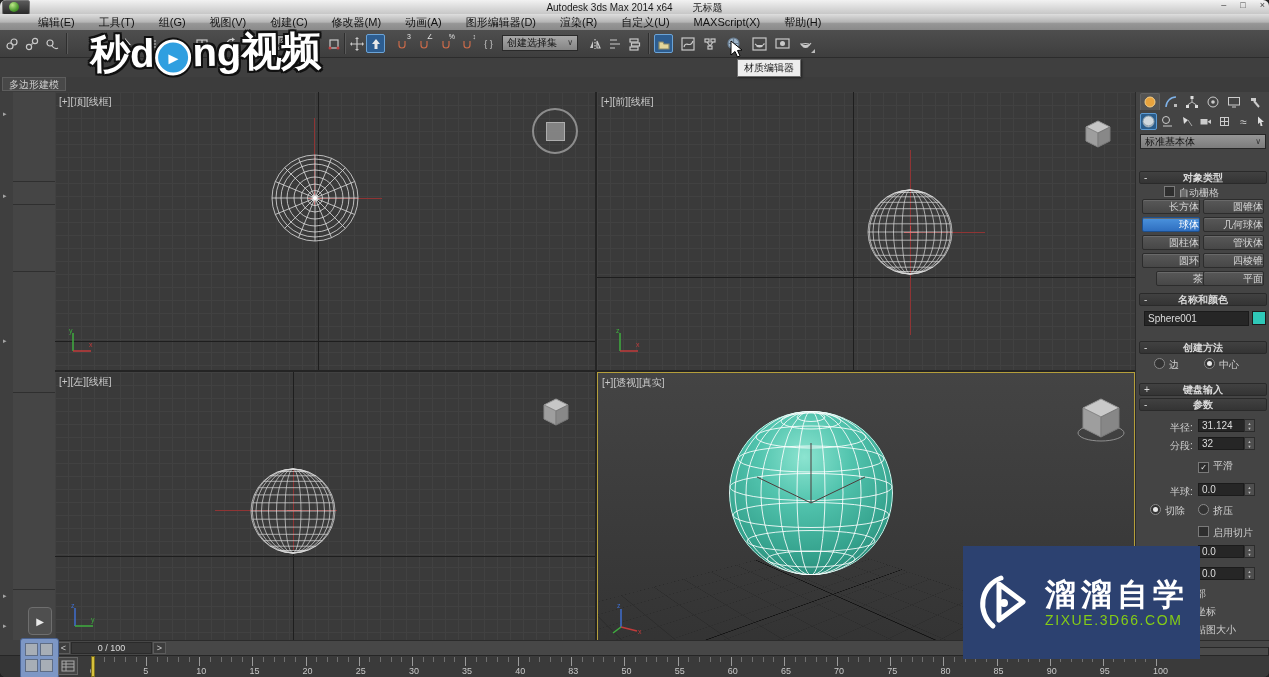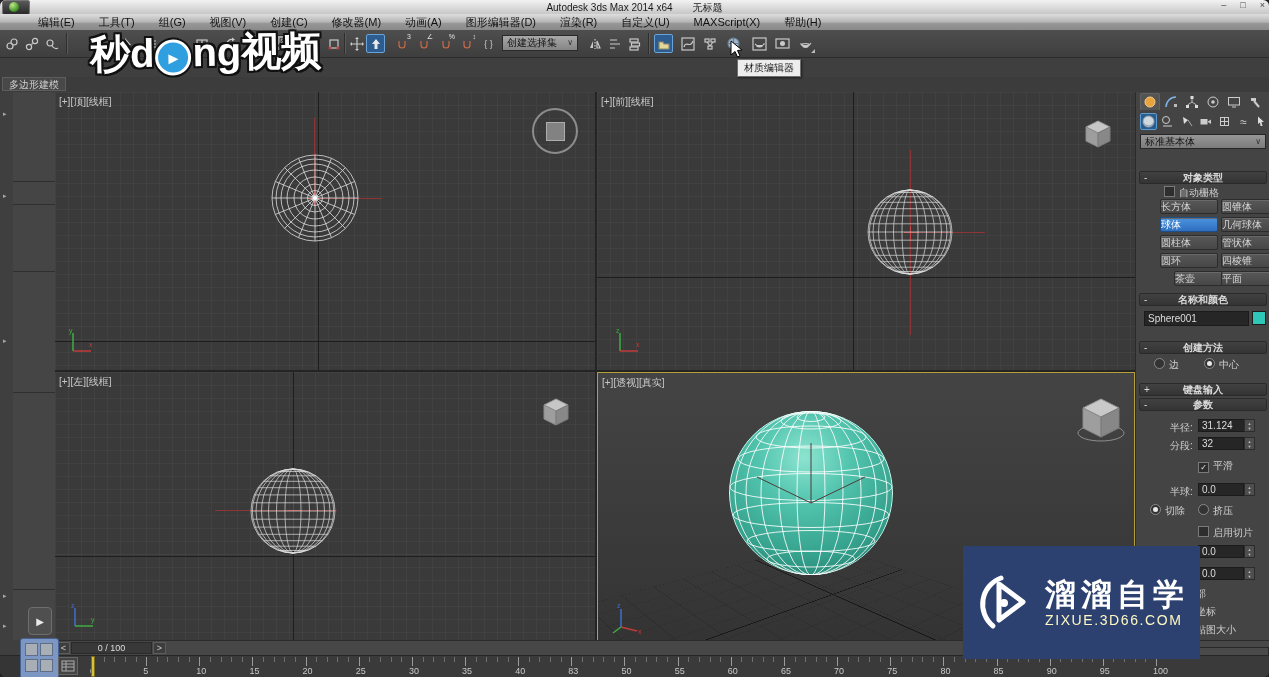--- a/index.html
+++ b/index.html
@@ -83,21 +83,21 @@
   .ptab.active{background:#545454;border:1px solid #616161;border-bottom:none;border-radius:2px 2px 0 0;box-sizing:border-box;}
   .picon{position:absolute;top:21px;width:17px;height:17px;display:flex;align-items:center;justify-content:center;color:#d0d0d0;}
   .picon.active{background:#2a5d8c;border:1px solid #5d9bd3;box-sizing:border-box;border-radius:2px;}
   .combo{position:absolute;background:linear-gradient(#979797,#7c7c7c);border:1px solid #262626;
     color:#111;line-height:13px;padding:0 4px;display:flex;justify-content:space-between;box-sizing:border-box;}
   .roll{position:absolute;left:3px;width:128px;height:13px;background:linear-gradient(#414141,#343434);
     border:1px solid #2a2a2a;border-radius:2px;color:#dadada;font-weight:bold;text-align:center;
     line-height:12px;box-sizing:border-box;}
   .roll .pm{position:absolute;left:4px;top:0;font-weight:normal;}
   .cbtn{position:absolute;height:15px;background:linear-gradient(#585858,#474747);border:1px solid #2c2c2c;
-    box-shadow:inset 0 1px 0 #696969;color:#d6d6d6;text-align:left;line-height:14px;border-radius:2px;box-sizing:border-box;margin-left:18px;}
+    box-shadow:inset 0 1px 0 #696969;color:#d6d6d6;text-align:right;line-height:14px;border-radius:2px;box-sizing:border-box;}
   .cbtn.active{background:linear-gradient(#4b93de,#2f6fc0);color:#fff;border-color:#1d4f8d;}
   .nfld{position:absolute;background:#262626;border:1px solid #1b1b1b;color:#dcdcdc;line-height:11px;
     padding:0 3px;box-sizing:border-box;height:13px;}
   .spn{position:absolute;width:11px;height:13px;background:#4e4e4e;border:1px solid #2c2c2c;box-sizing:border-box;
     color:#bbb;font-size:4px;line-height:5px;text-align:center;display:flex;flex-direction:column;justify-content:center;}
   .chk{display:inline-block;width:9px;height:9px;background:#2e2e2e;border:1px solid #7a7a7a;
     vertical-align:-1px;margin-right:4px;text-align:center;line-height:9px;font-size:8px;color:#e8e8e8;}
   .rad{display:inline-block;width:9px;height:9px;border-radius:50%;background:#333;border:1px solid #8a8a8a;
     vertical-align:-1px;margin-right:4px;position:relative;}
   .rad.sel::after{content:"";position:absolute;left:2px;top:2px;width:5px;height:5px;border-radius:50%;background:#e8e8e8;}
@@ -125,21 +125,21 @@
   
   #wm1{left:90px;top:26px;height:52px;display:flex;align-items:center;z-index:50;transform:rotate(-1deg);
     font-weight:bold;font-size:40px;color:#fff;
     text-shadow:-2px 0 #111,2px 0 #111,0 -2px #111,0 2px #111,-2px -2px #111,2px 2px #111,-2px 2px #111,2px -2px #111;}
   #wm1 .playb{width:30px;height:30px;border-radius:50%;background:#2f9fe0;border:3px solid #fff;
     box-shadow:0 0 0 2px #111;display:flex;align-items:center;justify-content:center;
     color:#fff;font-size:13px;text-shadow:none;margin:10px 1px 0 1px;}
   #wm2{left:963px;top:546px;width:237px;height:113px;background:#2c4170;z-index:50;display:flex;
     align-items:center;padding-left:16px;box-sizing:border-box;color:#fff;}
   #wm2 .wtitle{font-size:31px;font-weight:bold;letter-spacing:5px;line-height:34px;}
-  #wm2 .wurl{font-size:14px;letter-spacing:1.6px;color:#fef9c3;text-transform:uppercase;}
+  #wm2 .wurl{font-size:14px;letter-spacing:1.6px;color:#84cc16;text-transform:uppercase;}
   #tip{left:737px;top:59px;background:#ededed;border:1px solid #6f6f6f;font-size:10px;color:#1a1a1a;
     padding:1px 6px;z-index:60;box-shadow:1px 1px 2px rgba(0,0,0,.5);}
   #cursor{left:729px;top:40px;z-index:61;}
 </style>
 </head>
 <body>
 
 <div id="screen">
 
   <div id="titlebar" class="abs">

